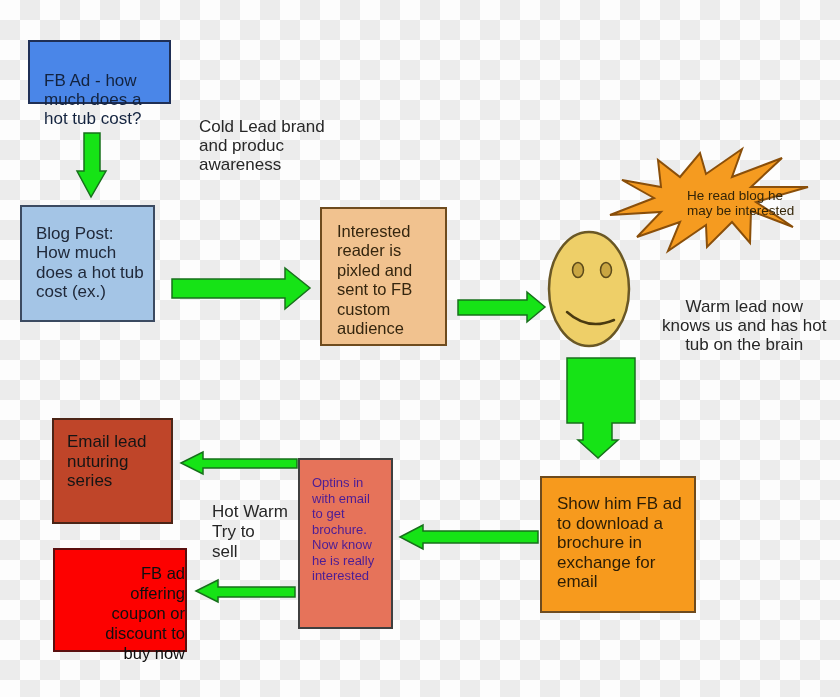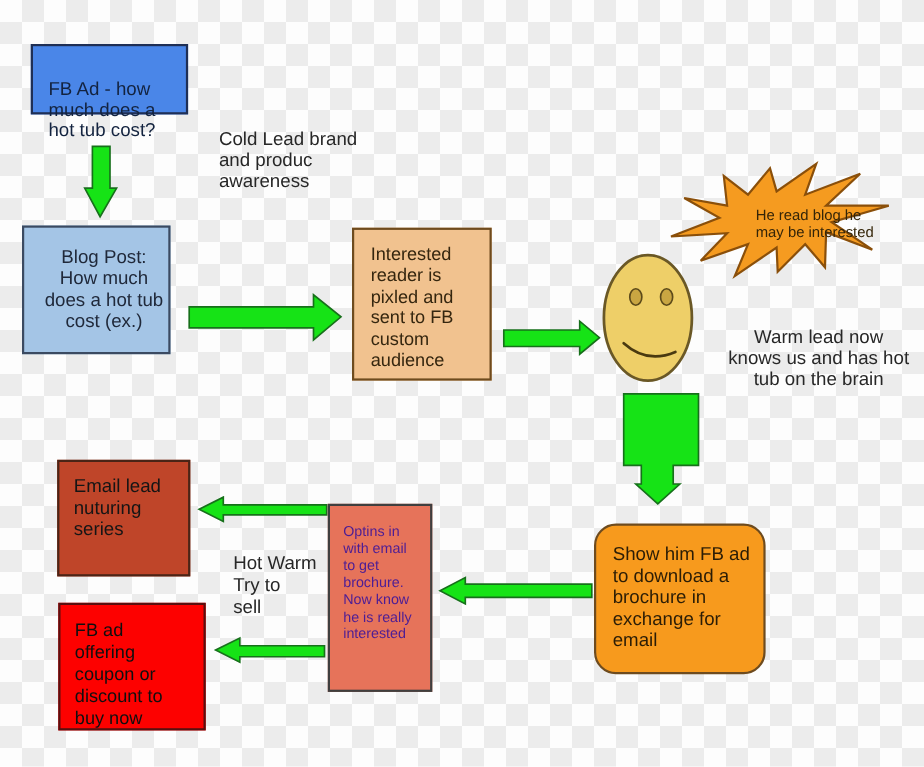--- a/index.html
+++ b/index.html
@@ -11,21 +11,21 @@
   }
   #shapes{position:absolute;left:0;top:0;z-index:1;}
   .box{position:absolute;z-index:2;box-sizing:border-box;white-space:pre;}
   .label{position:absolute;z-index:2;white-space:pre;color:#272727;}
   .fbad   {left:28px; top:40px; width:143px;height:64px; border:2px solid #1f2f55;color:#13233f;font-size:17px;line-height:19px;padding:29px 0 0 14px;}
   .blog   {left:20px; top:205px;width:135px;height:117px;border:2px solid #3b4a61;color:#20293a;font-size:17px;line-height:19.3px;padding:17px 0 0 14px;}
   .inter  {left:320px;top:207px;width:127px;height:139px;border:2px solid #6e4b1e;color:#35260f;font-size:16.5px;line-height:19.4px;padding:13px 0 0 15px;}
   .show   {left:540px;top:476px;width:156px;height:137px;border:2px solid #6e4b1e;color:#2b1d06;font-size:17px;line-height:19.5px;padding:16px 0 0 15px;}
   .optins {left:298px;top:458px;width:95px; height:171px;border:2px solid #3f3f3f;color:#4c1d95;font-size:13px;line-height:15.5px;padding:15px 12px 0 12px;}
   .email  {left:52px; top:418px;width:121px;height:106px;border:2px solid #4b2416;color:#151515;font-size:17px;line-height:19.5px;padding:12px 0 0 13px;}
-  .coupon {left:53px; top:548px;width:134px;height:116px;border:2px solid #5a0f0f;color:#0f0f0f;font-size:16.5px;line-height:20px;padding:13px 0 0 13px;}
+  .coupon {left:53px; top:548px;width:134px;height:104px;border:2px solid #5a0f0f;color:#0f0f0f;font-size:16.5px;line-height:20px;padding:13px 0 0 13px;text-align:right;}
   .coldlead{left:199px;top:101px;font-size:17px;line-height:19px;margin-top:16px;}
   .warmlead{left:662px;top:297px;font-size:17px;line-height:19px;text-align:center;}
   .verywarm{left:402px;top:427px;font-size:17px;line-height:19px;}
   .hotlead {left:212px;top:502px;font-size:17px;line-height:20px;}
   .burst-label{left:652px;top:188px;font-size:13.5px;line-height:15px;color:#342508;z-index:3;margin-left:35px;}
 </style>
 </head>
 <body>
 
 <div id="canvas">
@@ -46,31 +46,31 @@
       <ellipse cx="589" cy="289" rx="40" ry="57" stroke="#6a5826" stroke-width="2.5" fill="#eecf68"></ellipse>
       <ellipse cx="578" cy="270" rx="5.5" ry="7.5" stroke="#5c4a1a" stroke-width="1.5" fill="#c9a642"></ellipse>
       <ellipse cx="606" cy="270" rx="5.5" ry="7.5" stroke="#5c4a1a" stroke-width="1.5" fill="#c9a642"></ellipse>
       <path d="M567,312 Q588,331 614,320" fill="none" stroke="#4a3a10" stroke-width="2.5" stroke-linecap="round"></path>
     </g>
   </svg>
 
   <div class="box fbad" style="background-color: rgb(74, 134, 232);">FB Ad - how
 much does a
 hot tub cost?</div>
-  <div class="box blog" style="background-color: rgb(164, 197, 230); text-align: center;">Blog Post:
+  <div class="box blog" style="background-color: rgb(164, 197, 230);">Blog Post:
 How much
 does a hot tub
 cost (ex.)</div>
   <div class="box inter" style="background-color: rgb(241, 194, 143);">Interested
 reader is
 pixled and
 sent to FB
 custom
 audience</div>
-  <div class="box show" style="background-color: rgb(247, 154, 29); border-radius: 20px;">Show him FB ad
+  <div class="box show" style="background-color: rgb(247, 154, 29);">Show him FB ad
 to download a
 brochure in
 exchange for
 email</div>
   <div class="box optins" style="background-color: rgb(230, 115, 90);">Optins in
 with email
 to get
 brochure.
 Now know
 he is really

